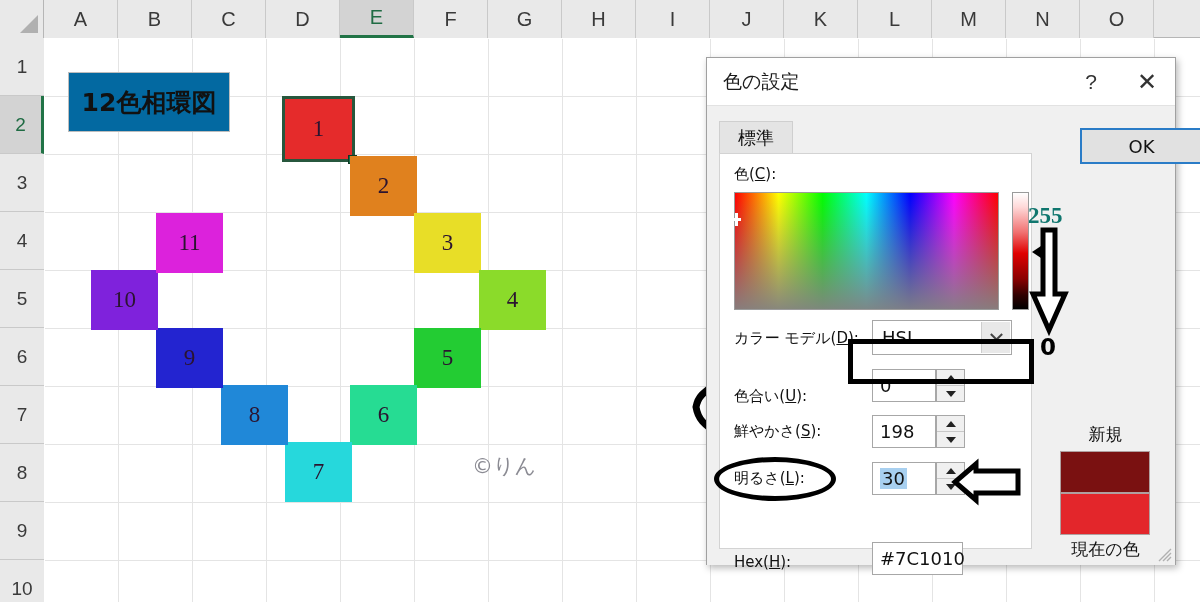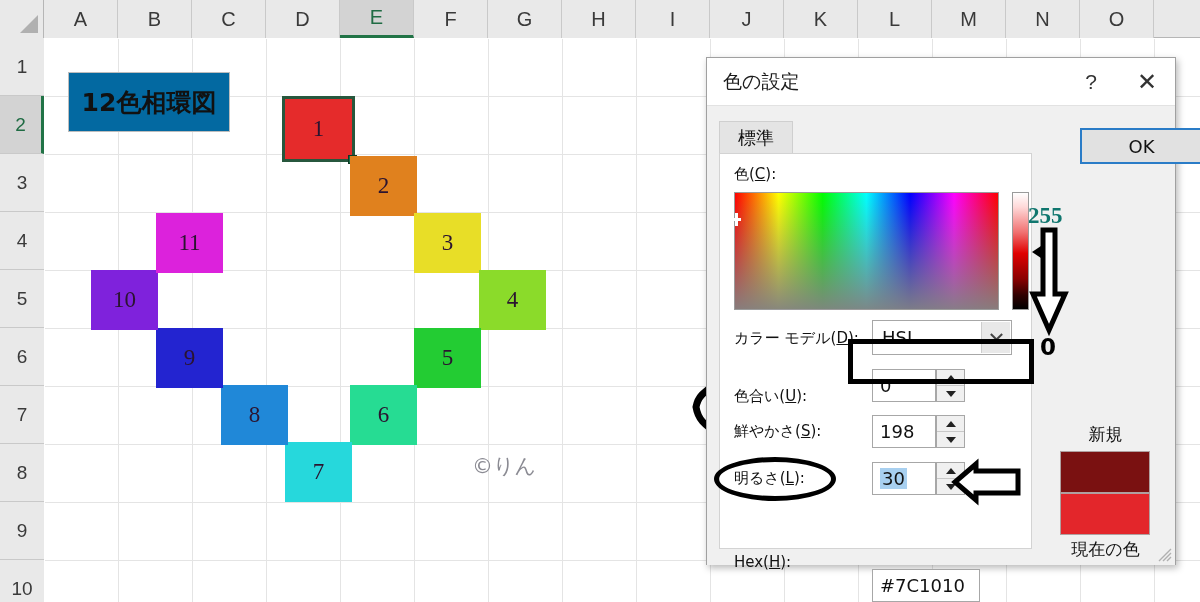--- a/index.html
+++ b/index.html
@@ -225,21 +225,21 @@
   .spin-half {
     flex:1; display:flex; align-items:center; justify-content:center;
     background:#f0f0f0;
   }
   .spin-half.top { border-bottom:1px solid #c8c8c8; }
   .tri-up { width:0;height:0;border-style:solid;border-width:0 5px 6px 5px;border-color:transparent transparent #222 transparent;}
   .tri-dn { width:0;height:0;border-style:solid;border-width:6px 5px 0 5px;border-color:#222 transparent transparent transparent;}
 
   .sel-text { background:#a8d0f0; padding:0 2px; }
 
-  .hex-field { left:152px; top:415px; width:108px; height:33px;text-align:center; }
+  .hex-field { left:152px; top:388px; width:91px; height:33px;text-align:center; }
 
   
   .btn {
     position:absolute; width:123px; height:36px;
     border:1px solid #adadad; background:#e1e1e1;
     display:flex; align-items:center; justify-content:center;
     font-size:18px; color:#111;
     font-family:"DejaVu Sans", sans-serif;
   }
   .btn-ok { left:337px; top:22px; border:2px solid #2a7cc7; background:#e1e1e1;margin-left:36px; }

